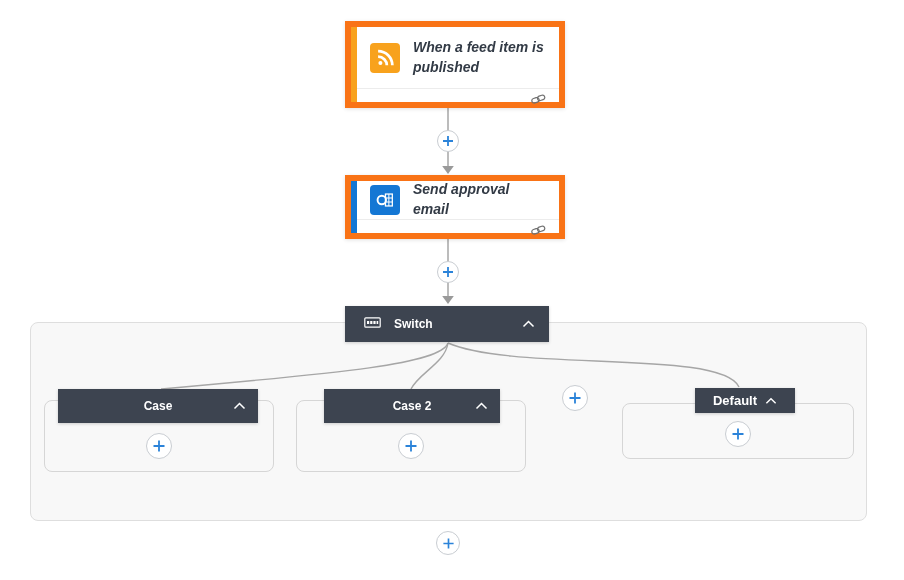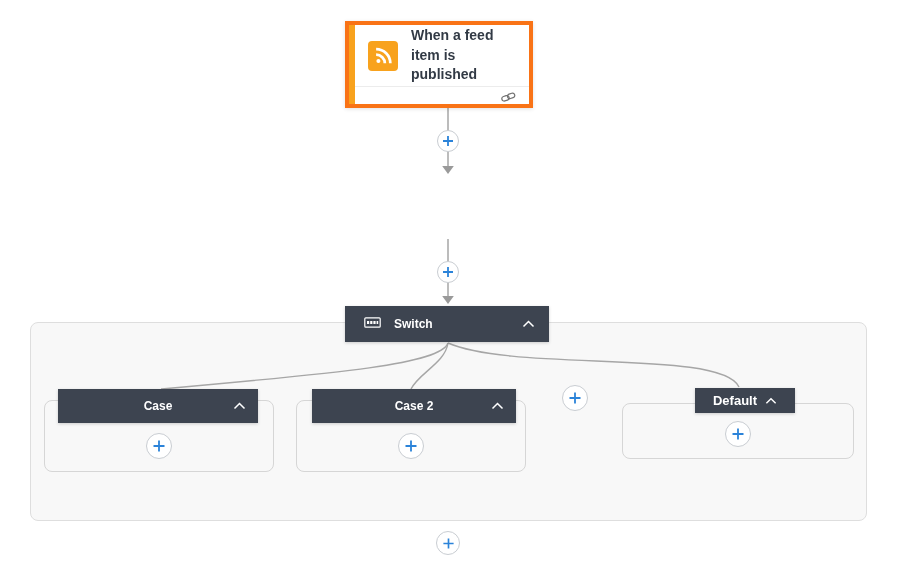--- a/index.html
+++ b/index.html
@@ -4,22 +4,22 @@
 <style>
   html,body{margin:0;padding:0;background:#ffffff;}
   .stage{
     position:relative;width:904px;height:580px;background:#ffffff;overflow:hidden;
     font-family:"Liberation Sans",sans-serif;
   }
   svg.connectors{position:absolute;left:0;top:0;z-index:1;pointer-events:none;}
 
   
   .card{
-    position:absolute;width:188px;background:#ffffff;border:4px solid #f97316;
-    box-shadow:0 1px 4px rgba(0,0,0,0.12);z-index:2;cursor:pointer;box-sizing:border-box;
+    position:absolute;width:220px;background:#ffffff;border:6px solid #f97316;
+    box-shadow:0 1px 4px rgba(0,0,0,0.12);z-index:2;cursor:pointer;box-sizing:border-box;font-style:italic;
   }
   .card .accent{position:absolute;left:0;top:0;bottom:0;width:6px;}
   .card-body{display:flex;align-items:center;gap:13px;padding:10px 10px 10px 19px;}
   .tile{width:30px;height:30px;border-radius:4px;flex:0 0 30px;display:flex;align-items:center;justify-content:center;}
   .card-title{font-size:14px;font-weight:700;color:#323a45;line-height:1.4;width:150px;}
   .card-footer{border-top:1px solid #ececec;height:24px;display:flex;align-items:center;justify-content:flex-end;padding-right:13px;}
   #trigger-card{left:345px;top:21px;height:87px;}
   #trigger-card .card-body{height:61px;box-sizing:border-box;}
   #action-card{left:345px;top:175px;height:64px;}
   #action-card .card-body{height:38px;box-sizing:border-box;}
@@ -27,21 +27,21 @@
   
   .dark-header{
     position:absolute;background:#3d4450;color:#ffffff;display:flex;align-items:center;
     z-index:3;cursor:pointer;box-sizing:border-box;font-size:12px;font-weight:700;
     box-shadow:0 1px 3px rgba(0,0,0,0.18);
   }
   #switch-header{left:345px;top:306px;width:204px;height:36px;padding:0 14px 0 19px;gap:13px;}
   #switch-header .spacer{flex:1;}
   .case-header{justify-content:center;padding:0 12px;align-items:center;}
   #case1-header{left:58px;top:389px;width:200px;height:34px;}
-  #case2-header{left:312px;top:389px;width:204px;height:34px;}
+  #case2-header{left:324px;top:389px;width:176px;height:34px;}
   .case-header .chev{position:absolute;right:12px;top:50%;transform:translateY(-50%);}
   #default-header{left:695px;top:388px;width:100px;height:25px;justify-content:center;gap:8px;font-size:13px;padding:0 8px;}
 
   
   .scope{
     position:absolute;left:30px;top:322px;width:837px;height:199px;background:#f8f8f8;
     border:1px solid #dedede;border-radius:8px;z-index:0;box-sizing:border-box;
   }
   .case-box{
     position:absolute;border:1px solid #d6d6d6;border-radius:8px;background:transparent;
@@ -103,20 +103,41 @@
       </span>
     </div>
   </div>
 
   <div class="plus" id="plus-1">
     <svg width="12" height="12" viewBox="0 0 12 12">
         <path d="M6 1 V11 M1 6 H11" stroke="#2b83d9" stroke-width="1.8"></path>
       </svg>
   </div>
 
+  <div class="card" id="action-card">
+    <div class="accent" style="background:#1477d4"></div>
+    <div class="card-body">
+      <div class="tile" style="background:#1477d4">
+        <svg width="22" height="22" viewBox="0 0 24 24" fill="none" stroke="#ffffff">
+          <rect x="12.5" y="5.5" width="7.5" height="13" stroke-width="1.4"></rect>
+          <path d="M12.5 9.8 H20 M12.5 14.2 H20 M16.2 5.5 V18.5" stroke-width="1.1"></path>
+          <circle cx="8.5" cy="12" r="4.6" stroke-width="2.1"></circle>
+        </svg>
+      </div>
+      <div class="card-title">Send approval email</div>
+    </div>
+    <div class="card-footer">
+      <span>
+        <svg width="15" height="13" viewBox="0 0 15 13" fill="none" stroke="#707070" stroke-width="1.2">
+          <rect x="0.8" y="5" width="7.4" height="4.6" rx="2.3" transform="rotate(-18 4.5 7.3)"></rect>
+          <rect x="6.4" y="2.6" width="7.4" height="4.6" rx="2.3" transform="rotate(-18 10.1 4.9)"></rect>
+        </svg>
+      </span>
+    </div>
+  </div>
 
   <div class="plus" id="plus-2">
     <svg width="12" height="12" viewBox="0 0 12 12">
         <path d="M6 1 V11 M1 6 H11" stroke="#2b83d9" stroke-width="1.8"></path>
       </svg>
   </div>
 
   <div class="dark-header" id="switch-header">
     <span>
       <svg width="17" height="11" viewBox="0 0 17 11" fill="none">

